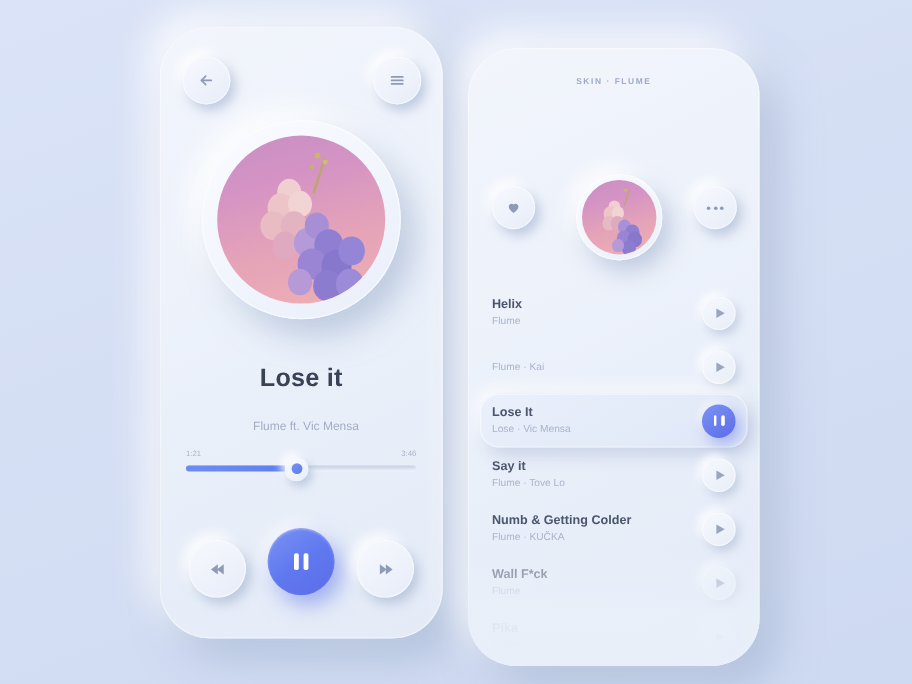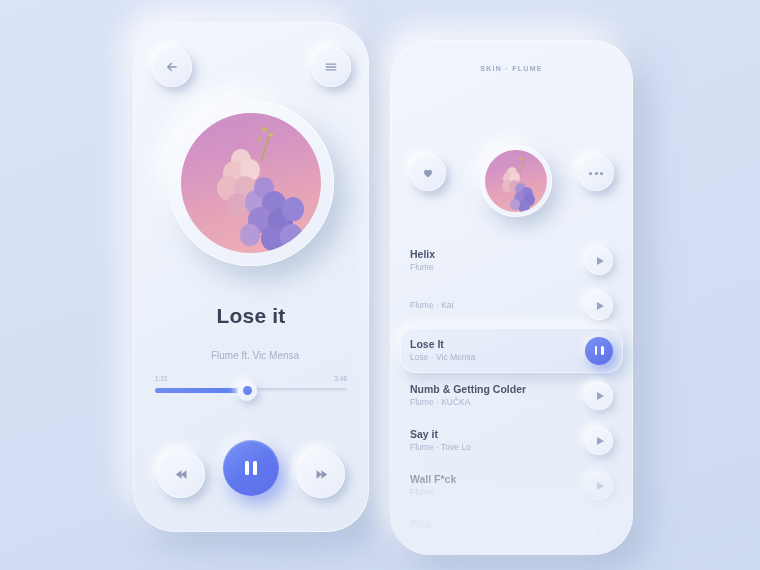--- a/index.html
+++ b/index.html
@@ -330,36 +330,36 @@
         </div>
         <div class="row-btn playing">
           <span class="pause-bars">
             <i></i>
             <i></i>
           </span>
         </div>
       </div>
       <div class="track-row">
         <div class="track-text">
+          <div class="track-name">Say it</div>
+          <div class="track-artist">Flume · Tove Lo</div>
+        </div>
+        <div class="row-btn">
+          <span class="tri"></span>
+        </div>
+      </div>
+      <div class="track-row">
+        <div class="track-text">
           <div class="track-name">Numb &amp; Getting Colder</div>
           <div class="track-artist">Flume · KUČKA</div>
         </div>
         <div class="row-btn">
           <span class="tri"></span>
         </div>
       </div>
-      <div class="track-row">
-        <div class="track-text">
-          <div class="track-name">Say it</div>
-          <div class="track-artist">Flume · Tove Lo</div>
-        </div>
-        <div class="row-btn">
-          <span class="tri"></span>
-        </div>
-      </div>
       <div class="track-row fade-1">
         <div class="track-text">
           <div class="track-name">Wall F*ck</div>
           <div class="track-artist">Flume</div>
         </div>
         <div class="row-btn">
           <span class="tri"></span>
         </div>
       </div>
       <div class="track-row fade-2">

